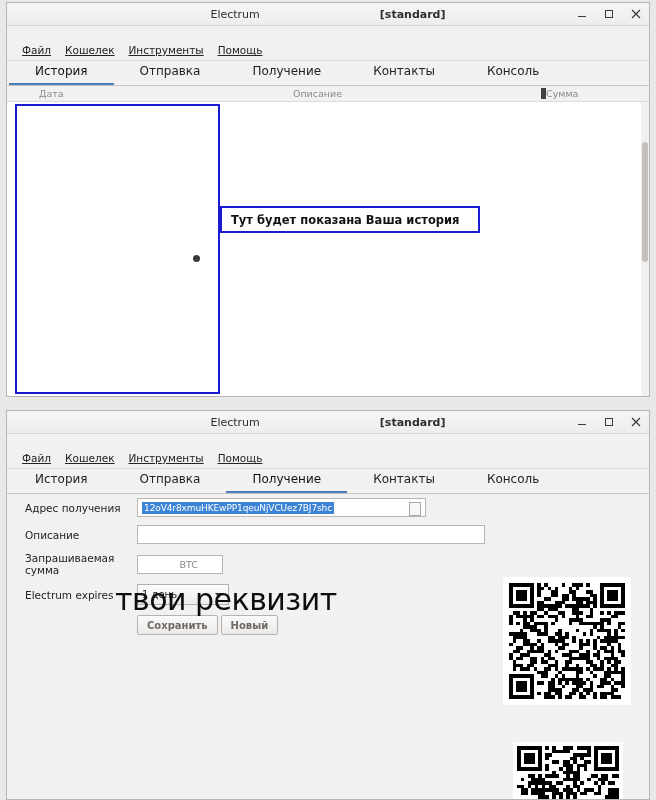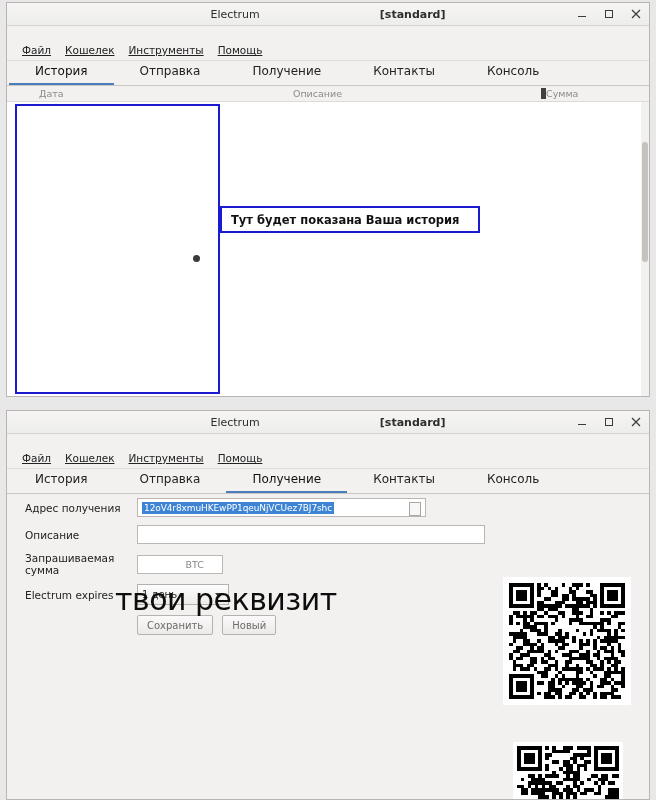--- a/index.html
+++ b/index.html
@@ -283,21 +283,21 @@
     width: 10px;
     height: 12px;
     border: 1px solid #aaa7a4;
     background: #f7f7f7;
   }
   #desc-input { width: 348px; }
   #amount-input {
     width: 86px;
     justify-content: flex-end;
     color: #8a8784;
-    padding-right: 18px;
+    padding-right: 24px;
   }
   .combo {
     width: 92px;
     height: 21px;
     background: linear-gradient(#fdfdfd, #eeecea);
     border: 1px solid #b3b0ad;
     box-sizing: border-box;
     display: flex;
     align-items: center;
     padding: 0 4px;
@@ -306,21 +306,21 @@
   }
   .combo .arrow {
     position: absolute;
     right: 5px;
     top: 8px;
     width: 0; height: 0;
     border-left: 4px solid transparent;
     border-right: 4px solid transparent;
     border-top: 5px solid #3a3a3a;
   }
-  .btnrow { padding: 6px 0 0 130px; display: flex; gap: 9px;}
+  .btnrow { padding: 6px 0 0 130px; display: flex; gap: 3px; font-weight: bold;}
   .btn {
     height: 20px;
     padding: 0 9px;
     line-height: 20px;
     background: linear-gradient(#fbfafa, #eceae8);
     border: 1px solid #b5b2af;
     box-sizing: border-box;
     font-size: 10px;
     color: #6e6b68;
     border-radius: 2px;

